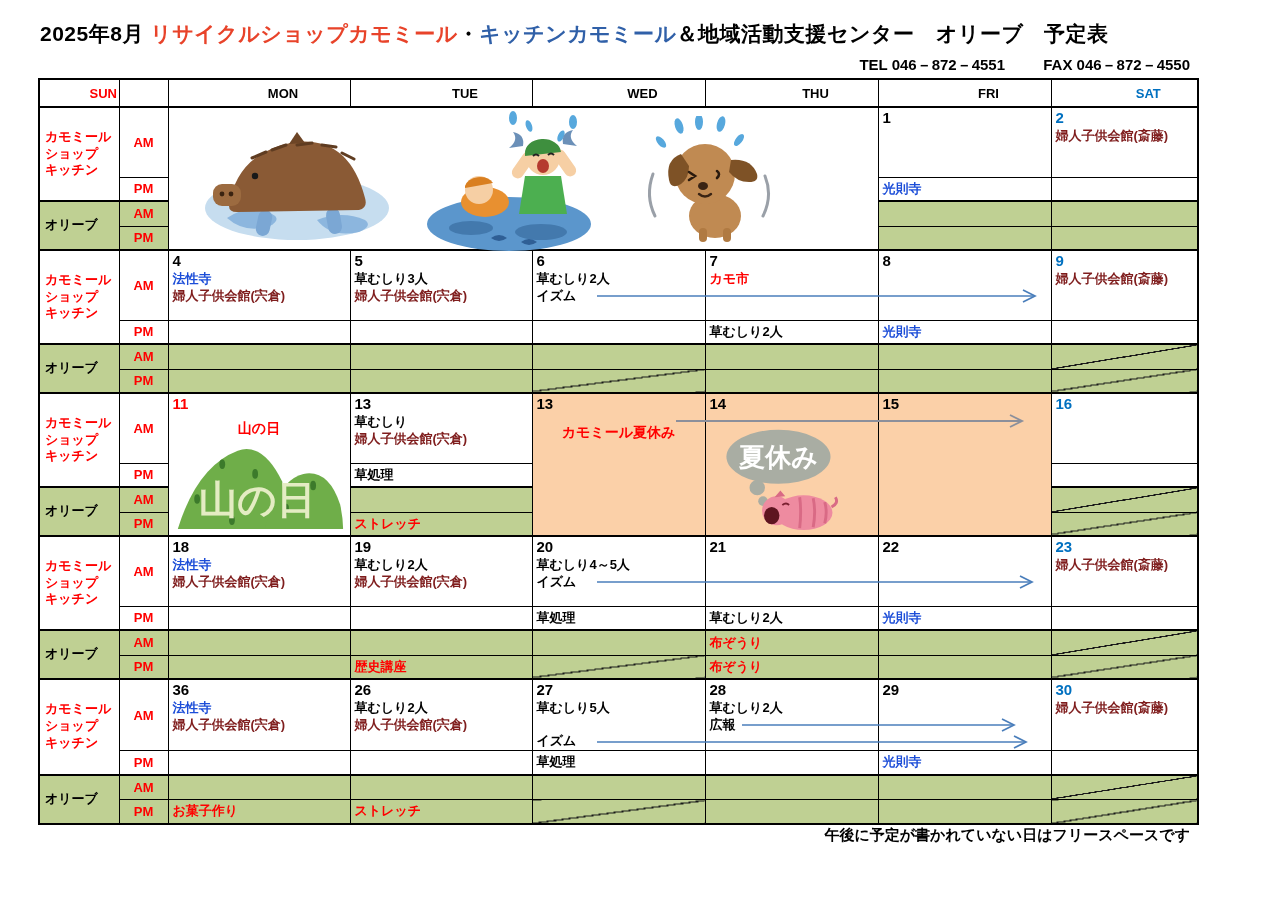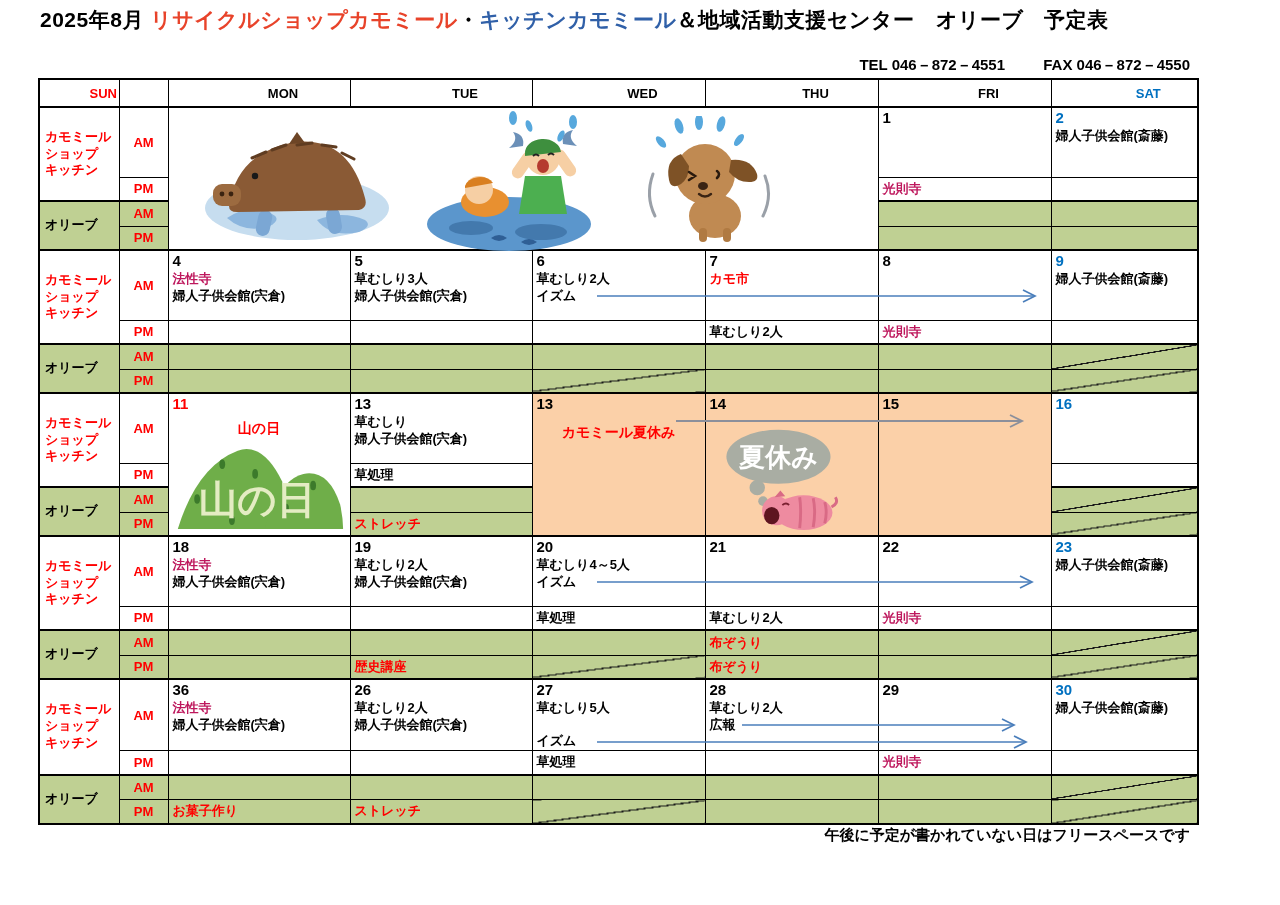--- a/index.html
+++ b/index.html
@@ -1,21 +1,21 @@
 <!DOCTYPE html>
 <html><head>
 <meta charset="utf-8">
 <style>
   html,body{margin:0;padding:0;}
   body{
     width:1280px;height:905px;background:#fff;position:relative;overflow:hidden;
     font-family:"Liberation Sans","DejaVu Sans",sans-serif;color:#000;
   }
   
-  .title{position:absolute;left:40px;top:6px;font-size:21px;font-weight:bold;white-space:nowrap;letter-spacing:.5px;}
+  .title{position:absolute;left:40px;top:20px;font-size:21px;font-weight:bold;white-space:nowrap;letter-spacing:.5px;}
   .title .t-shop{color:#e8432a;}
   .title .t-kitchen{color:#3060a8;}
   .title .t-tail{margin-left:14px;}
   .contact{position:absolute;top:56px;right:90px;font-size:15px;font-weight:bold;white-space:nowrap;}
   .contact .fax{margin-left:34px;}
   .footnote{position:absolute;top:826px;right:90px;font-size:15px;font-weight:bold;}
 
   
   table{position:absolute;left:38px;top:78px;border-collapse:collapse;table-layout:fixed;}
   td,th{border:1.5px solid #000;padding:0;margin:0;}
@@ -37,22 +37,22 @@
   .grp{font-size:13px;font-weight:bold;text-align:left;vertical-align:middle;padding:2px 5px;line-height:1.3;}
   .shoplbl{color:#ff0000;}
   .ampm{font-size:13px;font-weight:bold;color:#ff0000;text-align:center;vertical-align:middle;}
 
   .day{vertical-align:top;text-align:left;padding:1px 4px;font-weight:bold;position:relative;}
   .num{font-size:15px;line-height:18px;color:#000;}
   .num.blue{color:#0070c0;}
   .num.red{color:#ff0000;}
   .ev{font-size:13px;line-height:17px;font-weight:bold;}
   .red{color:#ff0000;}
-  .blue{color:#000000;}
-  .purple{color:#be185d;}
+  .blue{color:#7f1d1d;}
+  .purple{color:#1d4ed8;}
   .gap{margin-top:16px;}
   .pmcell{vertical-align:middle;padding:1px 4px;font-size:13px;font-weight:bold;}
   .ocell{vertical-align:middle;padding:1px 4px;font-size:13px;font-weight:bold;}
 
   .imgcell{position:relative;vertical-align:top;}
   .absimg{position:absolute;}
   .holcaption{text-align:center;color:#ff0000;font-size:14px;font-weight:bold;margin-top:7px;}
   .vacnote{text-align:center;color:#ff0000;font-size:14px;font-weight:bold;margin-top:11px;}
 
   .overlay{position:absolute;left:0;top:0;width:1280px;height:905px;pointer-events:none;}

